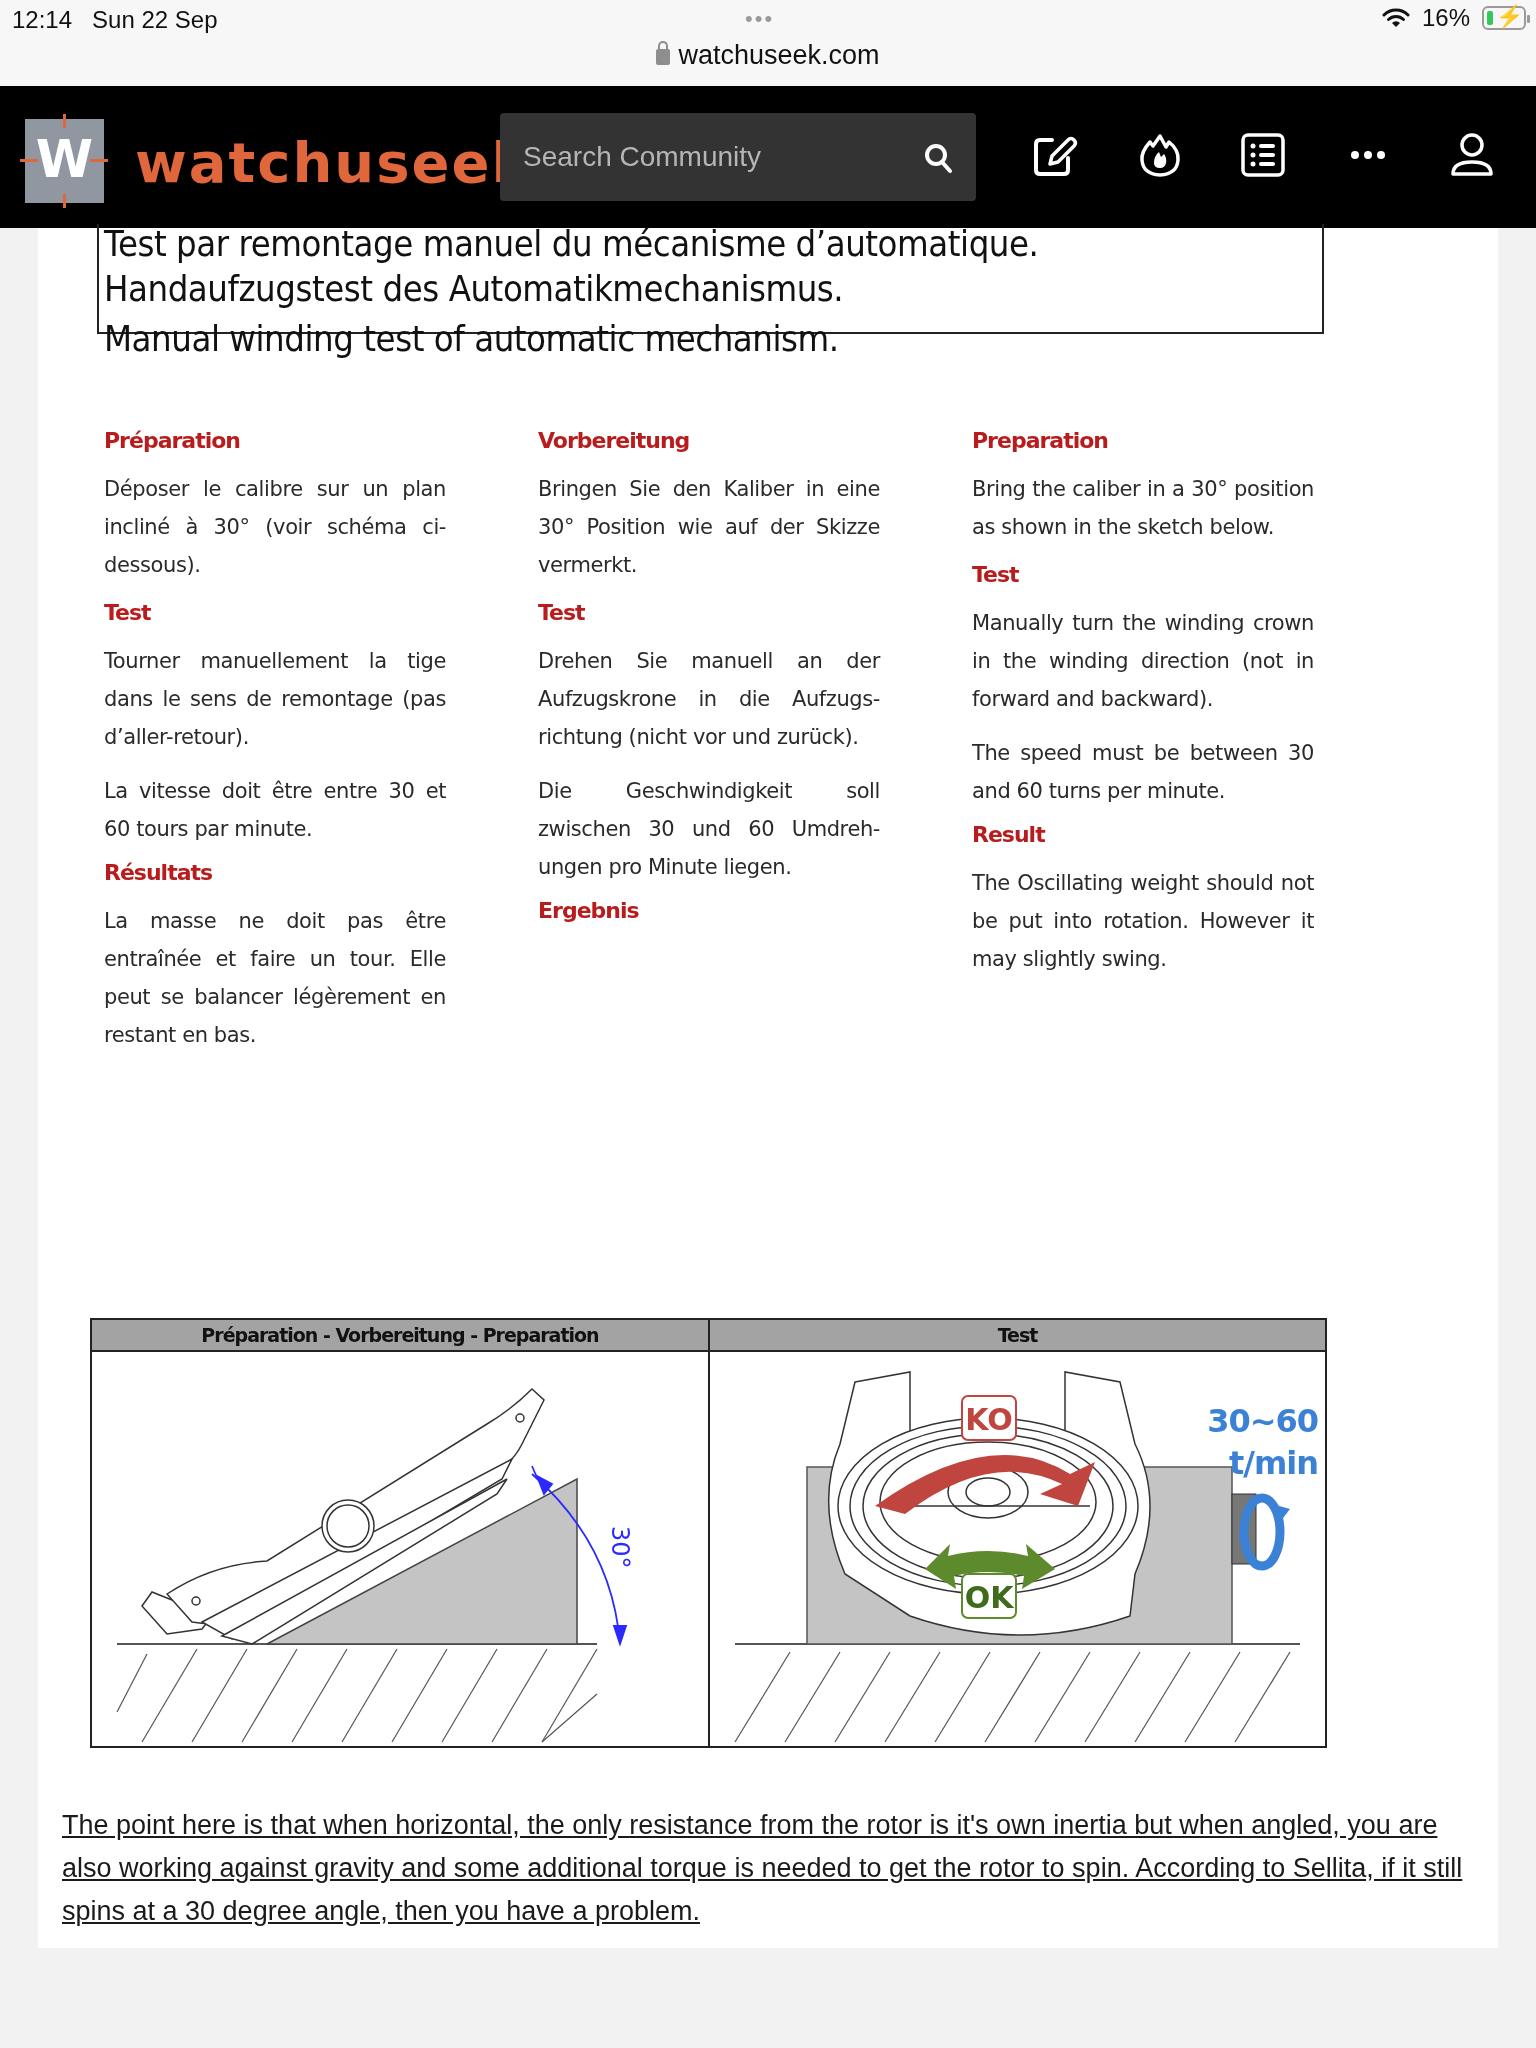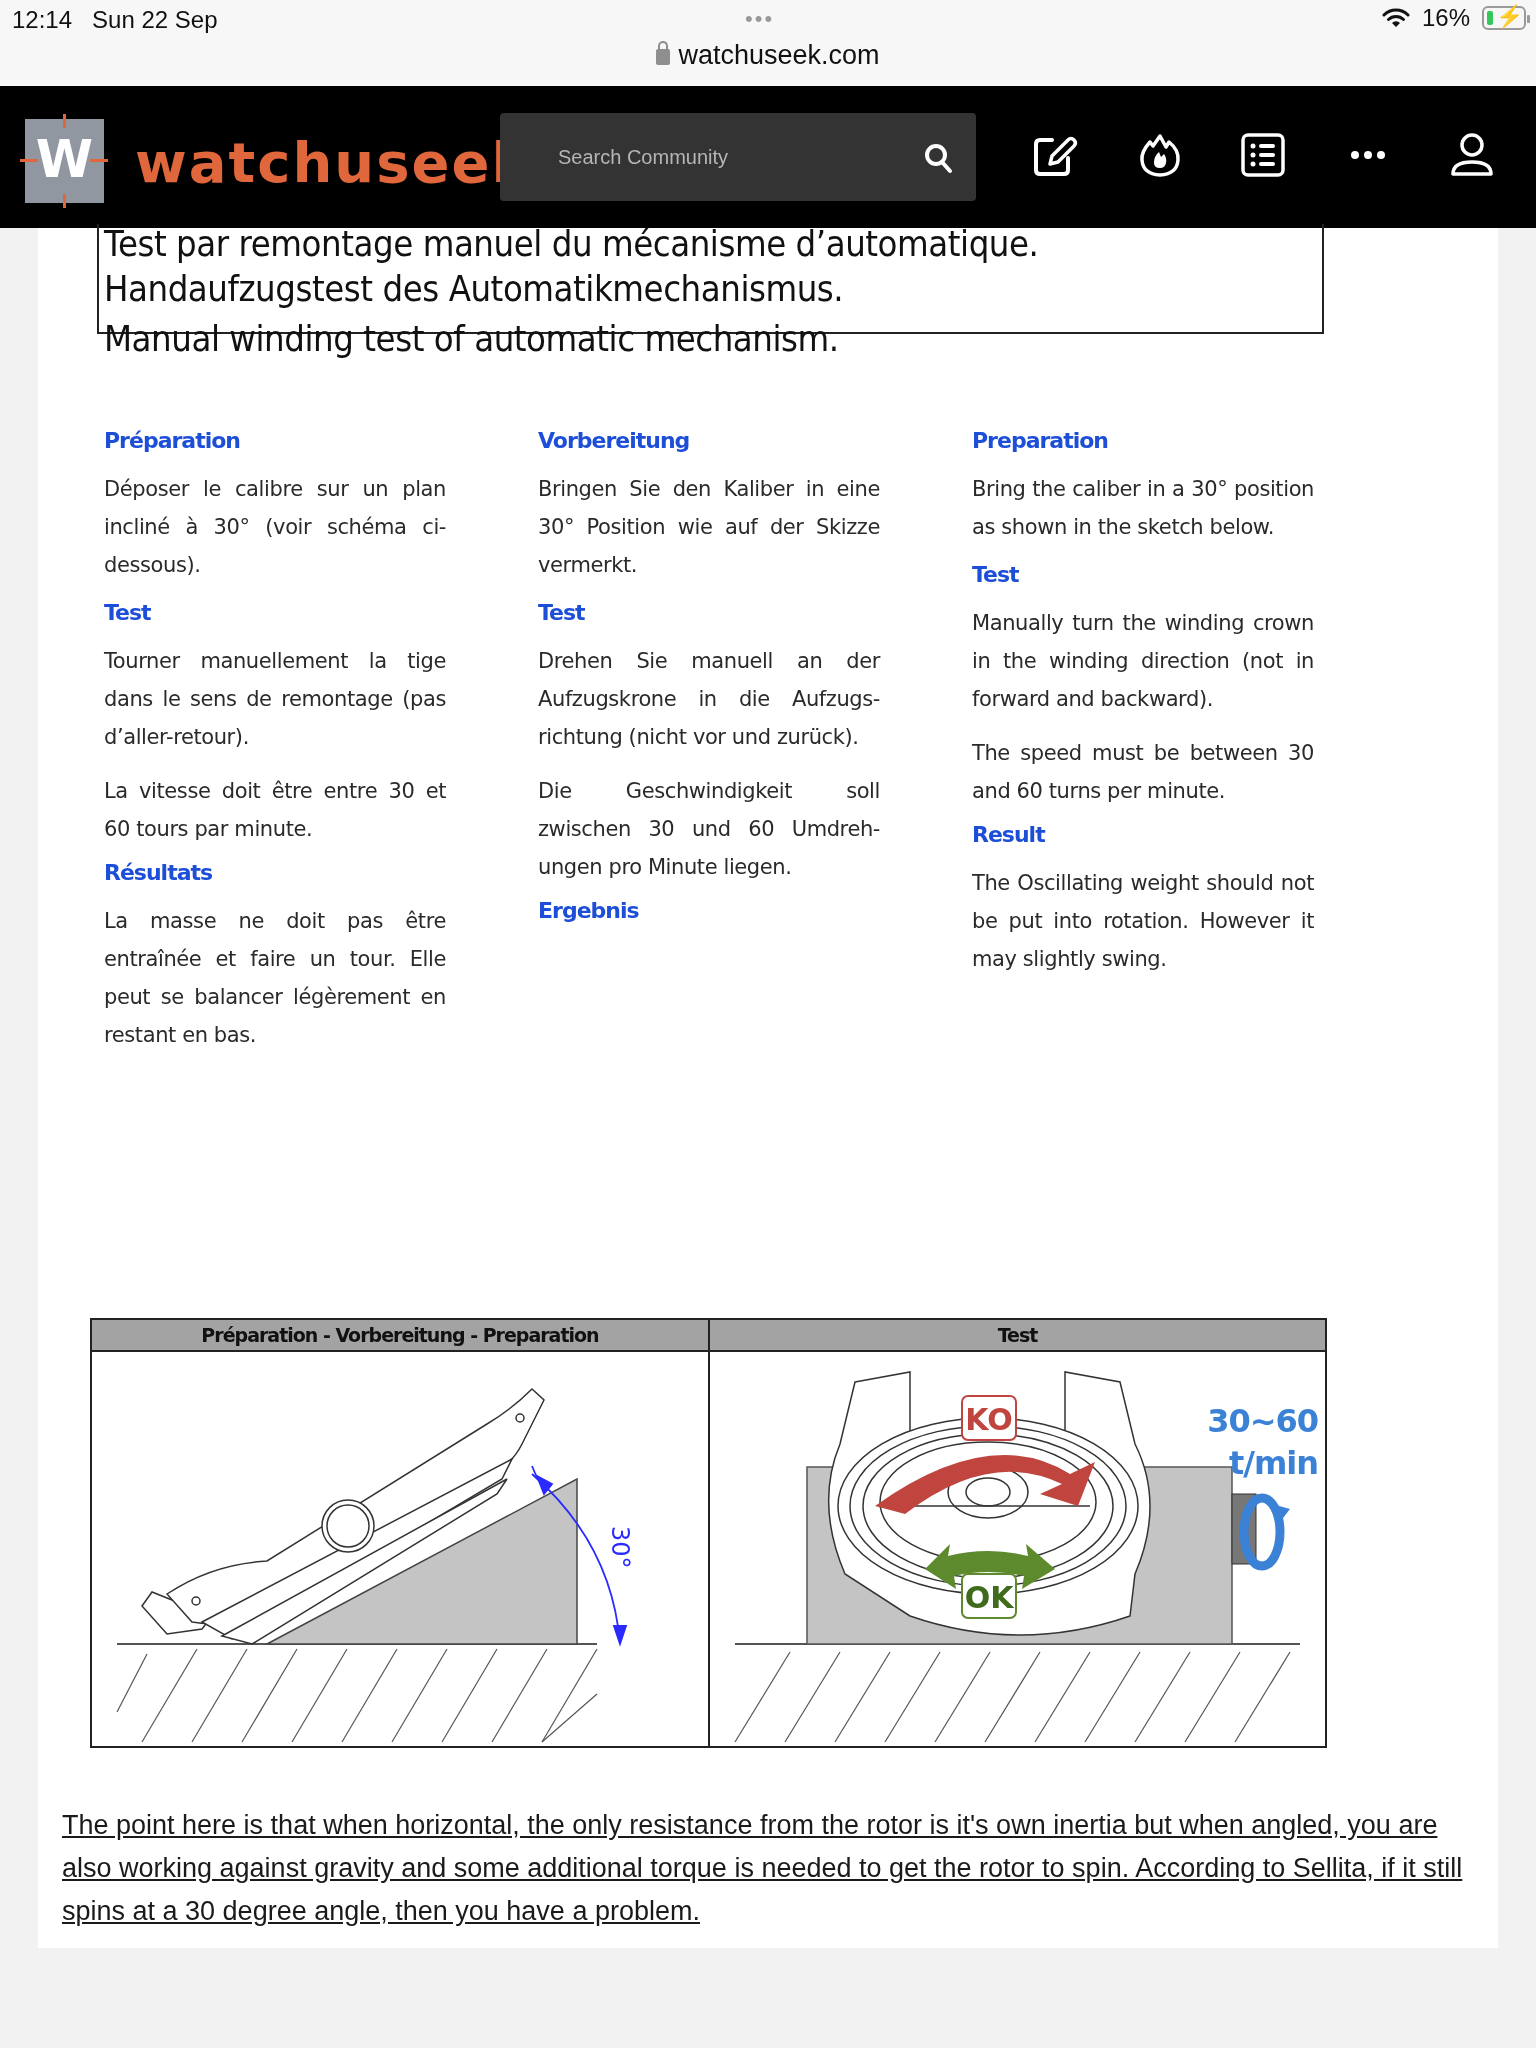--- a/index.html
+++ b/index.html
@@ -18,34 +18,34 @@
   .urlbar .lock { display: inline-block; width: 14px; height: 16px; background: #8e8e8e; border-radius: 2px; margin-right: 8px; position: relative; top: 1px; }
   .urlbar .lock::before { content: ""; position: absolute; left: 2px; top: -8px; width: 6px; height: 8px; border: 2px solid #8e8e8e; border-bottom: none; border-radius: 5px 5px 0 0; }
 
   
   .siteheader { position: absolute; left: 0; top: 86px; width: 1536px; height: 142px; background: #000; }
   .logo-box { position: absolute; left: 25px; top: 33px; width: 79px; height: 84px; background: #9097a1; }
   .logo-box .w { position: absolute; left: 0; top: 10px; width: 79px; text-align: center; color: #fff; font-weight: bold; font-size: 52px; font-family: "DejaVu Sans", sans-serif; }
   .logo-tick { position: absolute; background: #e0663c; }
   .logo-text { position: absolute; left: 135px; top: 44px; color: #e0663c; font-size: 56px; font-weight: bold; letter-spacing: 2px; font-family: "DejaVu Sans", sans-serif; }
   .search { position: absolute; left: 500px; top: 27px; width: 476px; height: 88px; background: #333; border-radius: 4px; }
-  .search input { position: absolute; left: 0; top: 0; width: 400px; height: 88px; background: transparent; border: none; outline: none; padding-left: 58px; font-size: 20px; color: #ddd; font-family: "Liberation Sans", sans-serif; }
+  .search input { position: absolute; left: 0; top: 0; width: 400px; height: 88px; background: transparent; border: none; outline: none; padding-left: 23px; font-size: 28px; color: #ddd; font-family: "Liberation Sans", sans-serif; }
   .search input::placeholder { color: #b5b5b5; }
   .search .sicon { position: absolute; right: 22px; top: 30px; }
   .hicon { position: absolute; top: 44px; width: 50px; height: 50px; }
 
   
   .card { position: absolute; left: 38px; top: 228px; width: 1460px; height: 1720px; background: #fff; }
   .doc { position: absolute; left: 0; top: 0; width: 1460px; height: 1550px; }
   .titlebox { position: absolute; left: 59px; top: -4px; width: 1227px; height: 110px; border: 2px solid #222; border-top: none; padding: 0 5px; }
   .titlebox div { font-size: 35px; color: #111; line-height: 50px; font-family: "DejaVu Sans", sans-serif; letter-spacing: -0.5px; transform: scaleX(0.93); transform-origin: left; white-space: nowrap; }
   .titlebox div:first-child { line-height: 40px; margin-top: 0; }
 
   .col { position: absolute; top: 200px; width: 342px; font-family: "DejaVu Sans", sans-serif; color: #2a2a2a; }
-  .col h4 { font-size: 22px; font-weight: bold; color: #1d4ed8; letter-spacing: -1px; margin-bottom: 16px; height: 26px; }
+  .col h4 { font-size: 22px; font-weight: bold; color: #b91c1c; letter-spacing: -1px; margin-bottom: 16px; height: 26px; }
   .col p { font-size: 21px; line-height: 38px; text-align: justify; text-align-last: left; letter-spacing: -0.4px; margin-bottom: 16px; }
   .col p.tight { margin-bottom: 12px; }
 
   
   .diagram { position: absolute; left: 52px; top: 1090px; width: 1237px; height: 430px; border: 2px solid #222; }
   .dhead { position: absolute; top: 0; height: 32px; background: #a3a3a3; border-bottom: 2px solid #222; text-align: center; font-family: "DejaVu Sans", sans-serif; font-weight: bold; font-size: 19px; line-height: 30px; color: #111; letter-spacing: -1px; }
   .dsep { position: absolute; left: 616px; top: 0; width: 2px; height: 426px; background: #222; }
 
   .comment { position: absolute; left: 24px; top: 1576px; width: 1420px; font-size: 27px; line-height: 43px; color: #1a1a1a; font-family: "Liberation Sans", sans-serif; text-decoration: underline; }
 </style>

